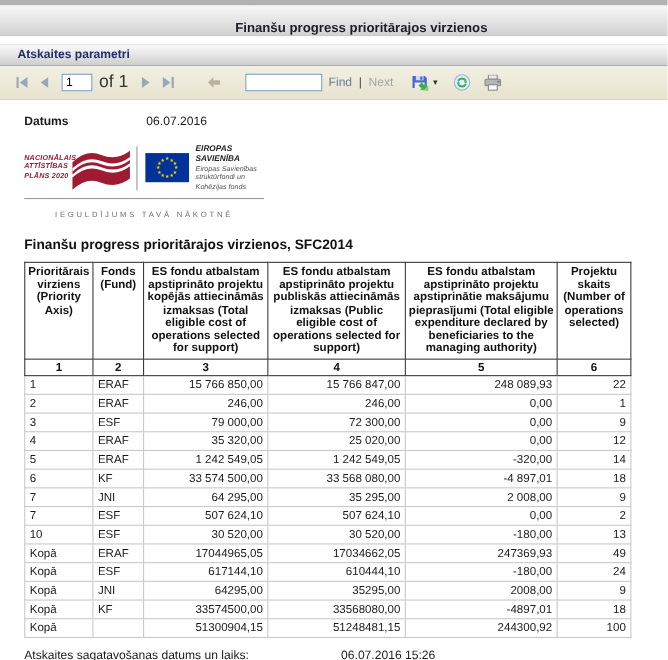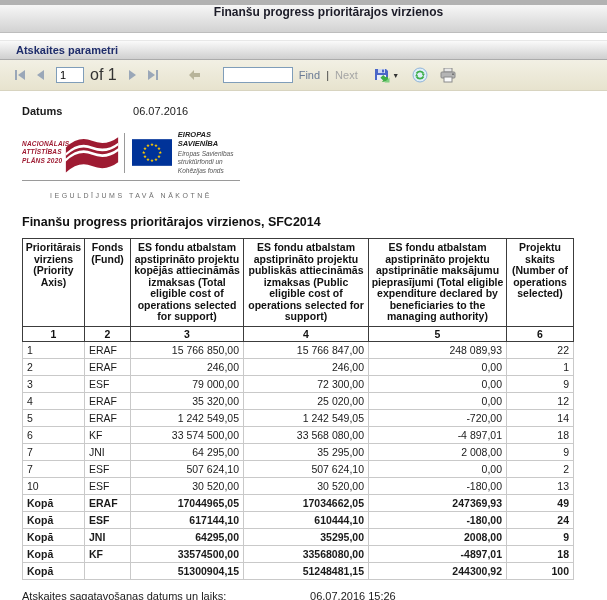--- a/index.html
+++ b/index.html
@@ -1,21 +1,21 @@
 <!DOCTYPE html>
 <html><head>
 <meta charset="utf-8">
 <style>
   * { margin:0; padding:0; box-sizing:border-box; }
   html,body { width:607px; height:600px; overflow:hidden; background:#fff;
     font-family:"Liberation Sans", sans-serif; }
 
   .top-strip { height:5px; background:#b2b2b2; }
   .title-bar { height:28px; background:linear-gradient(#f7f7f7,#d2d2d2);
-    border-bottom:1px solid #bdbdbd; display:flex; align-items:flex-start; justify-content:center; }
+    border-bottom:1px solid #bdbdbd; display:flex; align-items:flex-end; justify-content:center; }
   .title-bar span { font-size:12px; font-weight:bold; color:#1c1c28; margin-left:50px; }
   .gap { height:7px; background:#fff; }
   .params-bar { height:20px; background:linear-gradient(#fafafa,#cfcfcf);
     border-top:1px solid #e8e8e8; border-bottom:1px solid #ababab;
     display:flex; align-items:center; }
   .params-bar span { font-size:11px; font-weight:bold; color:#1f2d6b; padding-left:16px; }
 
   .toolbar { height:31px; background:linear-gradient(#f2f0e4,#e7e3ce);
     border-bottom:1px solid #d8d4c0; display:flex; align-items:center; padding:0 10px; }
   .tb-btn { display:inline-flex; align-items:center; justify-content:center;
@@ -54,21 +54,21 @@
   .report-table th { border:1px solid #3c3c3c; background:#fff; font-size:10.5px;
     font-weight:bold; color:#111; text-align:center; vertical-align:top;
     padding:3px 2px; line-height:11.5px; }
   .report-table tr.num-row td { border:1px solid #3c3c3c; font-size:10.5px;
     font-weight:bold; text-align:center; padding:1px; color:#111; }
   .report-table tbody td { border:1px solid #c9c9c9; font-size:10.5px; color:#1a1a1a;
     padding:2px 4px; height:12px; white-space:nowrap; overflow:hidden; }
   .report-table tbody td.c0, .report-table tbody td.c1 { text-align:left; }
   .report-table tbody td.c2, .report-table tbody td.c3,
   .report-table tbody td.c4, .report-table tbody td.c5 { text-align:right; }
-  .report-table tbody tr.bold-row td { font-weight:bold;margin-left:44px; }
+  .report-table tbody tr.bold-row td { font-weight:normal;margin-left:44px; }
 
   .footer { margin-top:10px; font-size:11px; color:#1a1a1a; }
   .footer .frow { margin-bottom:7px; }
   .footer .flbl { display:inline-block; width:285px; }
 
   svg { display:block; }
 </style>
 </head>
 <body>
 
@@ -282,21 +282,21 @@
           <td class="c2">35 320,00</td>
           <td class="c3">25 020,00</td>
           <td class="c4">0,00</td>
           <td class="c5">12</td>
         </tr>
         <tr>
           <td class="c0">5</td>
           <td class="c1">ERAF</td>
           <td class="c2">1 242 549,05</td>
           <td class="c3">1 242 549,05</td>
-          <td class="c4">-720,00</td>
+          <td class="c4">-320,00</td>
           <td class="c5">14</td>
         </tr>
         <tr>
           <td class="c0">6</td>
           <td class="c1">KF</td>
           <td class="c2">33 574 500,00</td>
           <td class="c3">33 568 080,00</td>
           <td class="c4">-4 897,01</td>
           <td class="c5">18</td>
         </tr>

